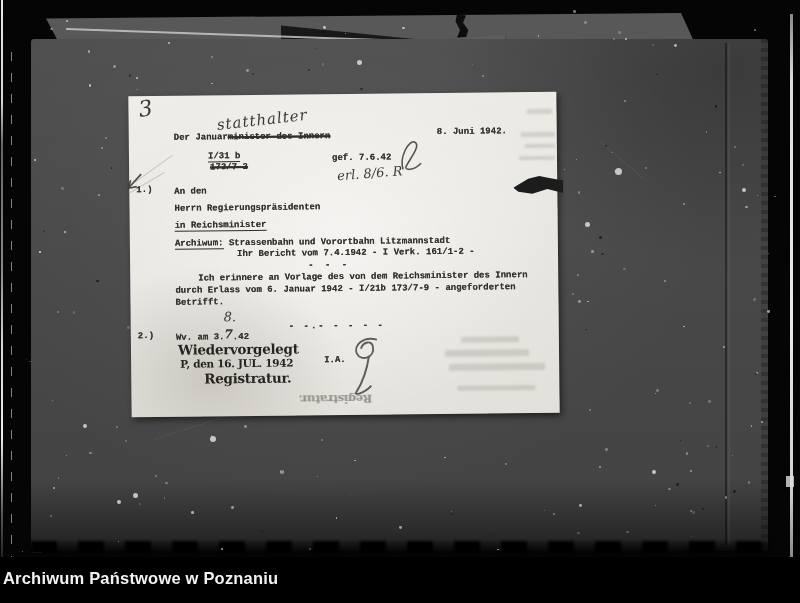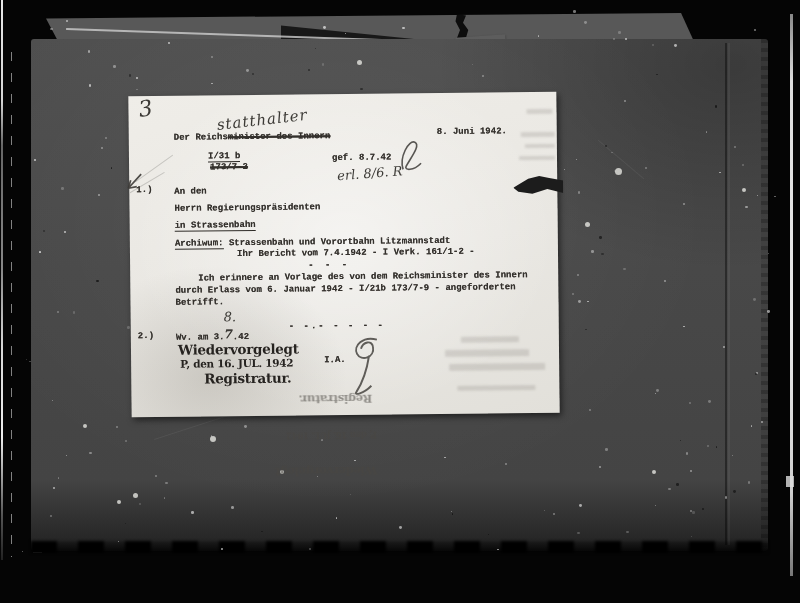--- a/index.html
+++ b/index.html
@@ -258,41 +258,41 @@
     </div>
 
   <div class="paper">
 
     <div class="hand" style="left:10px;top:0px;font-size:22px;transform:rotate(-8deg);">3</div>
 
     <div class="pencil" style="left:2px;top:72px;width:46px;transform:rotate(-35deg);"></div>
     <div class="pencil" style="left:-2px;top:86px;width:40px;transform:rotate(-30deg);"></div>
 
     <div class="hand" style="left:88px;top:16px;font-size:15px;transform:rotate(-6deg);letter-spacing:1px;">statthalter</div>
-    <div class="tw" style="left:45px;top:37px;"><span>Der Reichs</span><span class="strike">minister des Innern</span></div>
+    <div class="tw" style="left:45px;top:37px;"><span>Der Januar</span><span class="strike">minister des Innern</span></div>
 
     <div class="tw" style="left:308px;top:34px;">8. Juni 1942.</div>
 
     <div class="tw" style="left:79px;top:56px;"><span class="u">I/31 b</span></div>
     <div class="tw" style="left:81px;top:67px;"><span class="strike">173/7-2</span></div>
 
-    <div class="tw" style="left:203px;top:59px;">gef. 8.7.42</div>
+    <div class="tw" style="left:203px;top:59px;">gef. 7.6.42</div>
     <svg class="flourish" style="left:268px;top:44px;" width="30" height="36" viewBox="0 0 30 36">
       <path d="M6,32 C2,20 12,2 18,5 C24,8 14,20 9,29 C7,33 16,34 24,26" fill="none" stroke="#3c3a36" stroke-width="1.6" opacity=".85"></path>
     </svg>
     <div class="hand" style="left:208px;top:72px;font-size:13px;transform:rotate(-4deg);">erl. 8/6. R</div>
 
     <svg class="flourish" style="left:-5px;top:76px;" width="20" height="22" viewBox="0 0 20 22">
       <path d="M17,2 L4,16 M4,16 l2.5,-8 M4,16 l8.5,-1.5" fill="none" stroke="#3c3a36" stroke-width="1.7" opacity=".9"></path>
     </svg>
 
     <div class="tw" style="left:7px;top:89px;">1.)</div>
     <div class="tw" style="left:45px;top:91px;">An den</div>
     <div class="tw" style="left:45px;top:108px;">Herrn Regierungspräsidenten</div>
-    <div class="tw" style="left:45px;top:125px;"><span class="u">in Strassenbahn</span></div>
+    <div class="tw" style="left:45px;top:125px;"><span class="u">in Reichsminister</span></div>
 
     <div class="tw" style="left:45px;top:143px;"><span class="u">Archiwum:</span><span> Strassenbahn und Vorortbahn Litzmannstadt</span></div>
     <div class="tw" style="left:107px;top:154px;">Ihr Bericht vom 7.4.1942 - I Verk. 161/1-2 -</div>
     <div class="tw" style="left:178px;top:166px;letter-spacing:3px;">- - -</div>
 
     <div class="tw" style="left:68px;top:178px;">Ich erinnere an Vorlage des von dem Reichsminister des Innern</div>
     <div class="tw" style="left:45px;top:190px;">durch Erlass vom 6. Januar 1942 - I/21b 173/7-9 - angeforderten</div>
     <div class="tw" style="left:45px;top:202px;">Betrifft.</div>
 
     <div class="hand" style="left:93px;top:214px;font-size:13px;">8.</div>
@@ -321,13 +321,16 @@
     <div class="smudge" style="left:396px;top:52px;width:30px;height:4px;"></div>
     <div class="smudge" style="left:390px;top:64px;width:36px;height:4px;"></div>
     <div class="smudge" style="left:330px;top:244px;width:58px;height:6px;"></div>
     <div class="smudge" style="left:314px;top:257px;width:84px;height:7px;"></div>
     <div class="smudge" style="left:318px;top:271px;width:96px;height:7px;"></div>
     <div class="smudge" style="left:326px;top:293px;width:78px;height:5px;"></div>
 
     <div class="tear"></div>
   </div>
 
+  <div class="footer-bar">
+    <span>Archiwum Państwowe w Poznaniu</span>
+  </div>
 </div>
 
 </body></html>

